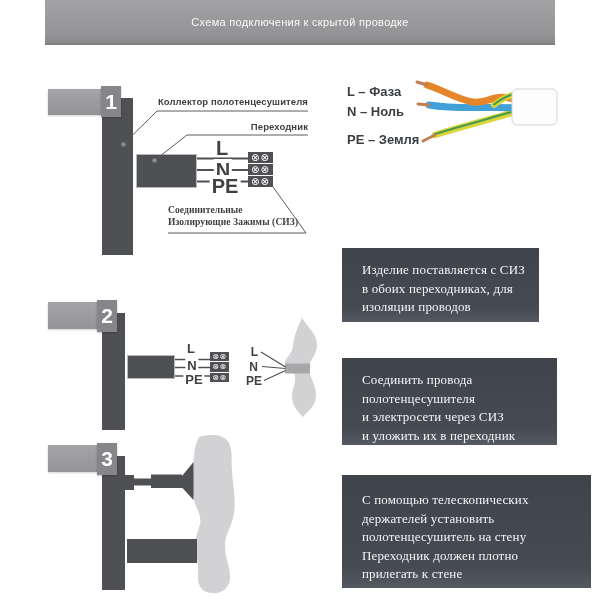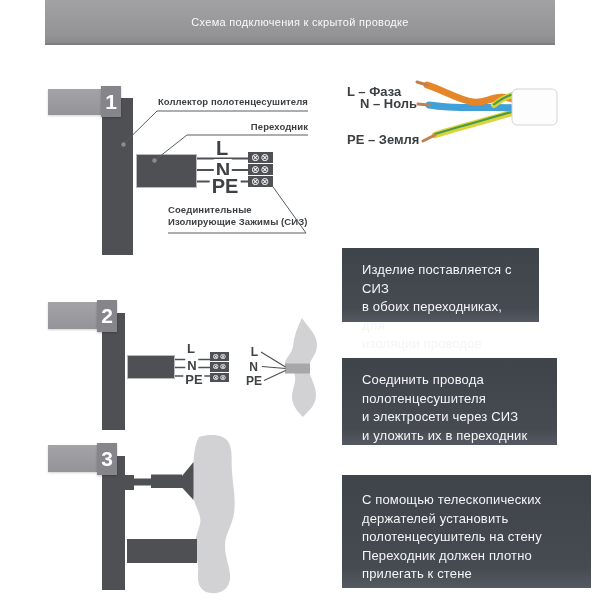--- a/index.html
+++ b/index.html
@@ -19,21 +19,21 @@
   .adapter{background:#4e5053;border:1px solid #b9b9bd;box-sizing:border-box;}
   .term{color:#3f4245;font-weight:bold;text-align:center;}
   .term.bg{background:#ffffff;padding:0 2px;transform:translateX(-50%);}
   .block{background:#4e5053;color:#ffffff;text-align:center;
          font-family:"DejaVu Sans",sans-serif;}
   .lbl{color:#3c3f42;font-size:9.5px;font-weight:bold;letter-spacing:.1px;line-height:12px;}
   .legend{color:#3c3f42;font-size:13px;font-weight:bold;}
   .note{background:linear-gradient(180deg,#3f434a 0%,#464a51 82%,#555961 100%);
         color:#f4f5f6;font-size:13px;line-height:18.5px;letter-spacing:.15px;
         box-sizing:border-box;padding:13px 14px 0 20px;}
-  .prewrap{white-space:pre-line;}
+  .prewrap{white-space:pre-line;font-family:Liberation Serif, serif;}
 </style>
 </head>
 <body>
 
 <div class="stage">
 
   <svg id="svg-bottom" class="layer" viewBox="0 0 600 600">
 
     <g stroke="#4e5053" stroke-width="2">
       <line x1="197" y1="158.5" x2="249" y2="158.5"></line>
@@ -83,21 +83,21 @@
       <path stroke-width="2" d="M513,94.5 C504,96.5 499,100.5 494,104.5" style="stroke: rgb(73, 155, 75);"></path>
       <rect x="512" y="89" width="45" height="36" rx="5" stroke="#d5d5d8" stroke-width="1" style="fill: rgb(253, 253, 254);"></rect>
     </g>
   </svg>
 
   <div class="abs header" style="left:45px;top:0;width:510px;height:43px;">
     <span>Схема подключения к скрытой проводке</span>
   </div>
 
   <div class="abs legend" style="left:347px;top:84px;">L – Фаза</div>
-  <div class="abs legend" style="left:347px;top:96px;margin-left:13px;">N – Ноль</div>
+  <div class="abs legend" style="left:347px;top:104px;">N – Ноль</div>
   <div class="abs legend" style="left:347px;top:132px;">PE – Земля</div>
 
   <div class="abs dark" style="left:102px;top:98px;width:31px;height:157px;"></div>
   <div class="abs plate" style="left:48px;top:89px;width:72px;height:26px;"></div>
   <div class="abs plate-sq" style="left:101px;top:86px;width:20px;height:31px;">
     <span>1</span>
   </div>
   <div class="abs adapter" style="left:136px;top:154px;width:61px;height:34px;"></div>
 
   <div class="abs term" style="left:222px;top:137px;font-size:20px;transform:translateX(-50%);">L</div>

